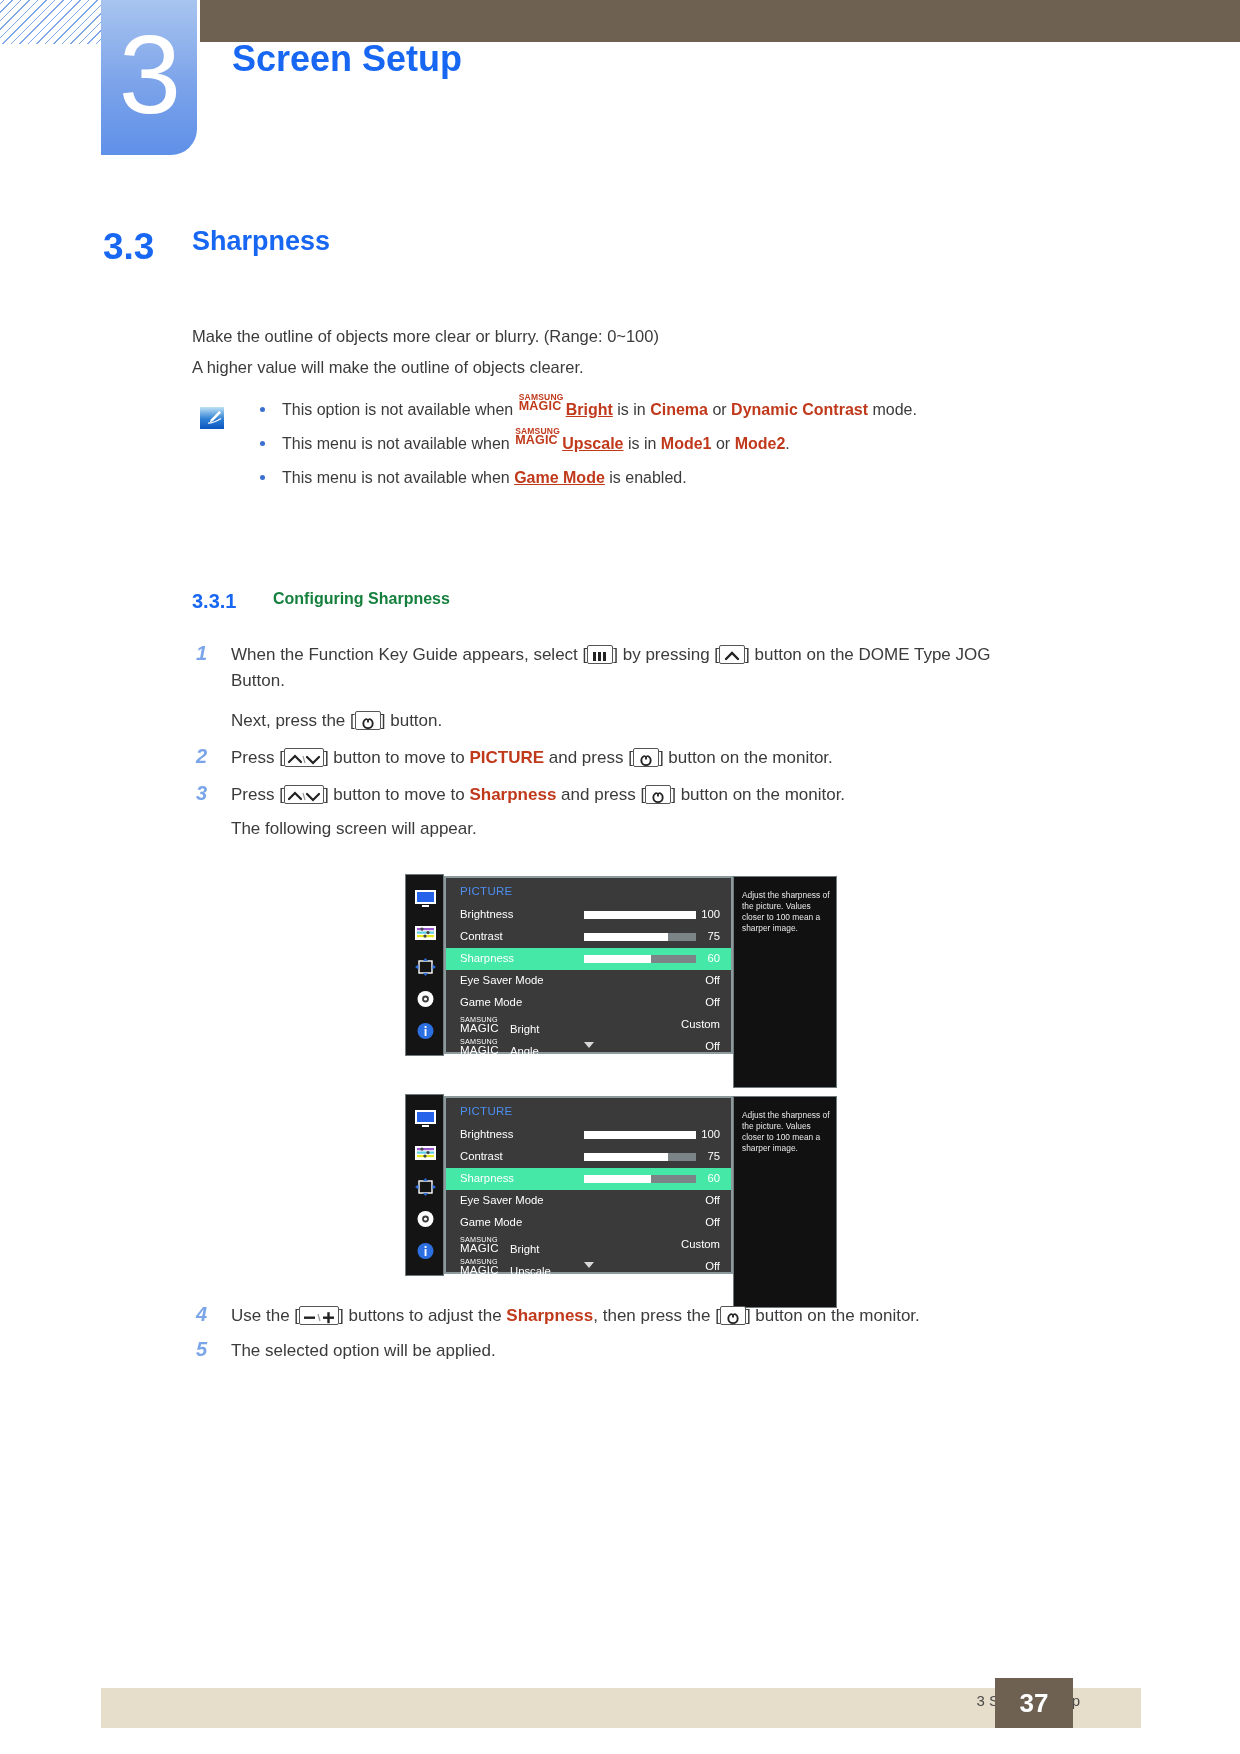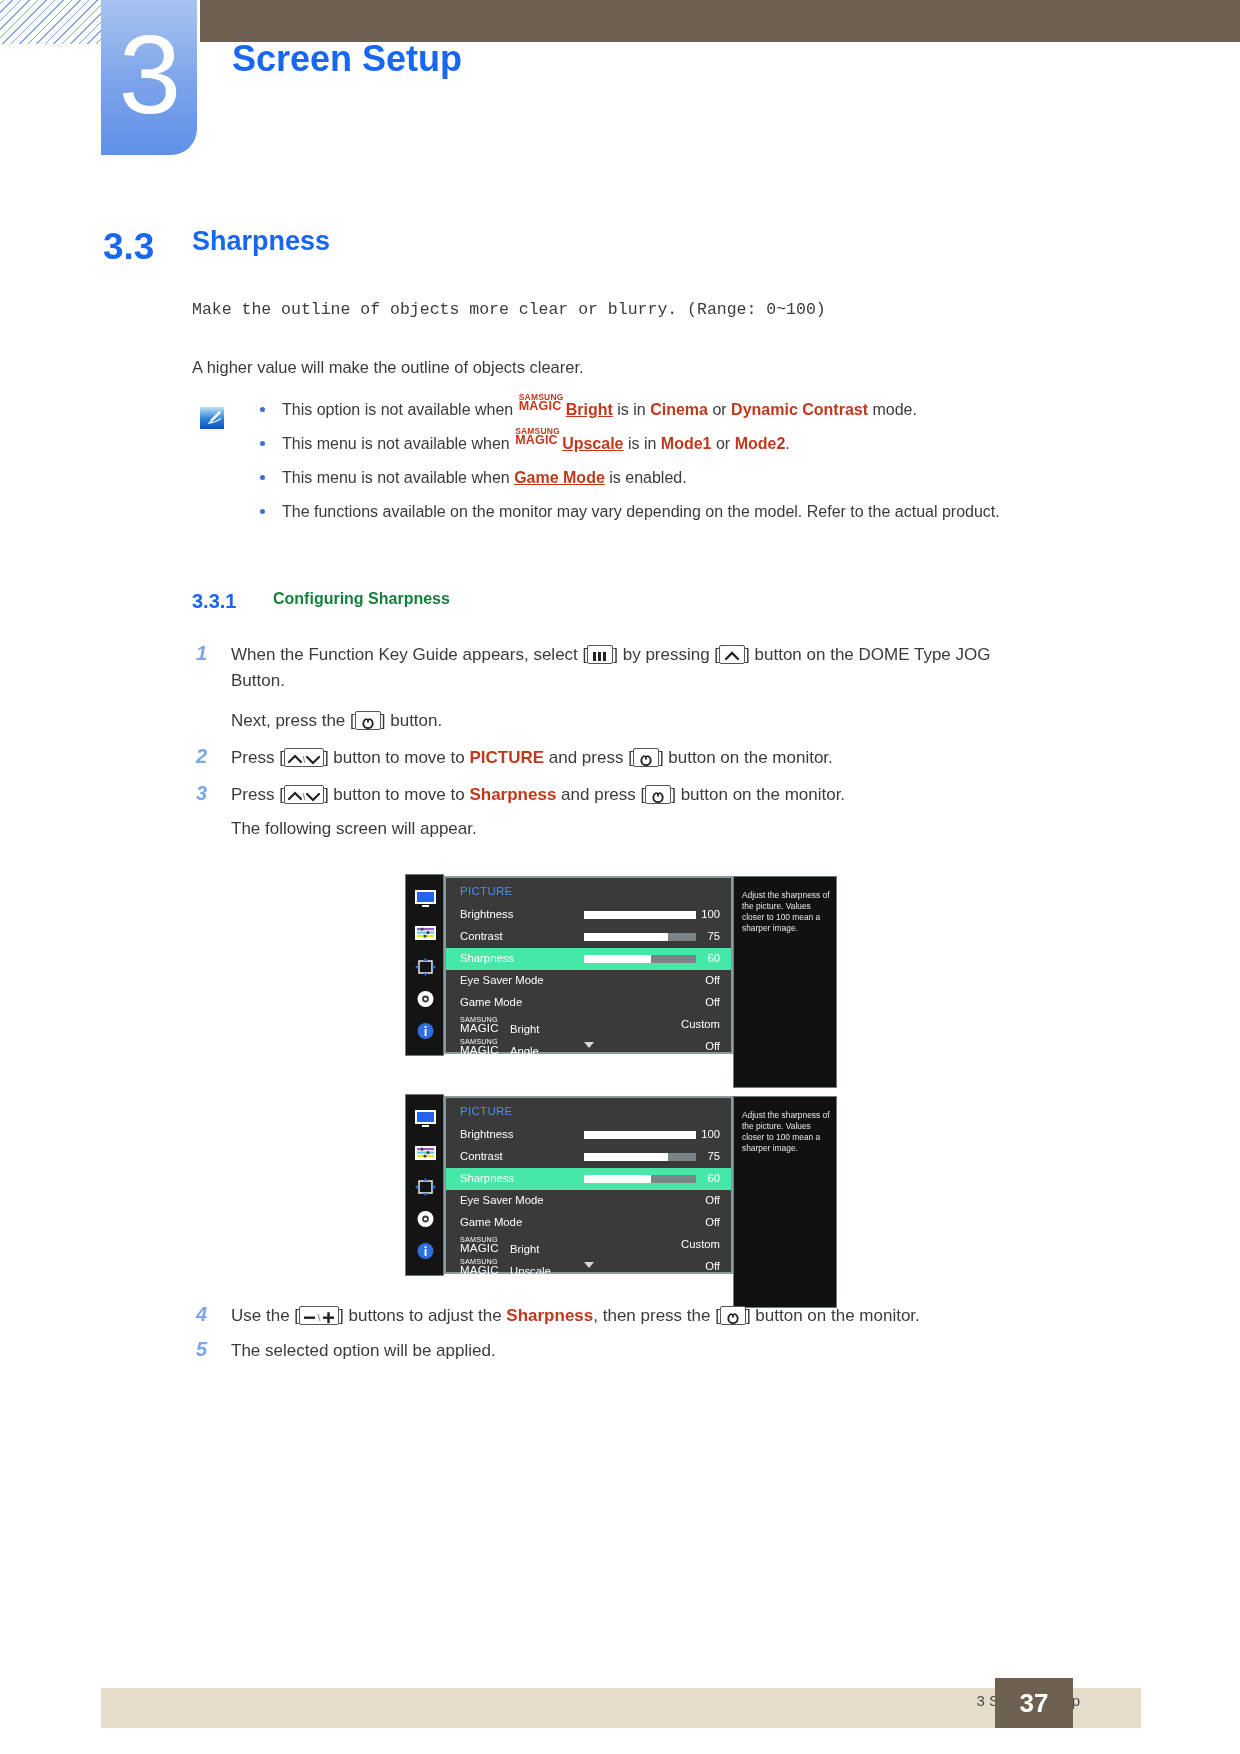--- a/index.html
+++ b/index.html
@@ -38,21 +38,21 @@
     font-size:37px;font-weight:bold;color:#1767f2;
   }
   .sec-title{
     position:absolute;left:192px;top:226px;
     font-size:27px;font-weight:bold;color:#1767f2;
   }
   .para{
     position:absolute;left:192px;font-size:16.5px;color:#3b3b3b;
     line-height:24px;
   }
-  #p1{top:298px;font-family:Liberation Mono, monospace;}
+  #p1{top:324px;}
   #p2{top:355px;}
   
   .note-icon{
     position:absolute;left:198px;top:405px;width:28px;height:26px;
   }
   .note-icon .sq{
     position:absolute;left:2px;top:2px;width:24px;height:22px;
     background:linear-gradient(180deg,#bfe2f5 0%,#2d7fd4 55%,#0b55c0 100%);
   }
   .note-icon .pen{
@@ -186,21 +186,20 @@
   </svg>
 </div>
 
 <ul class="notes">
   <li><span>This option is not available when </span><span class="mg"><i class="s">SAMSUNG</i><i class="m">MAGIC</i></span><span class="lnk">Bright</span><span> is in </span><span class="red">Cinema</span><span> or </span><span class="red">Dynamic Contrast</span><span> mode.</span></li>
 
   <li><span>This menu is not available when </span><span class="mg"><i class="s">SAMSUNG</i><i class="m">MAGIC</i></span><span class="lnk">Upscale</span><span> is in </span><span class="red">Mode1</span><span> or </span><span class="red">Mode2</span><span>.</span></li>
 
   <li><span>This menu is not available when </span><span class="lnk">Game Mode</span><span> is enabled.</span></li>
 
-  <li><span>The functions available on the monitor may vary depending on the model. Refer to the actual product.</span></li>
 </ul>
 
 <div class="sub-num">3.3.1</div>
 <div class="sub-title">Configuring Sharpness</div>
 
 <div class="step-n" style="top:642px">1</div>
 <div class="step-t" style="top:642px">
   <span>When the Function Key Guide appears, select [</span><span class="btnbox"><svg width="22" height="15" viewBox="0 0 22 15">
         <rect x="4" y="3" width="3" height="9" fill="#222"></rect>
         <rect x="9" y="3" width="3" height="9" fill="#222"></rect>

